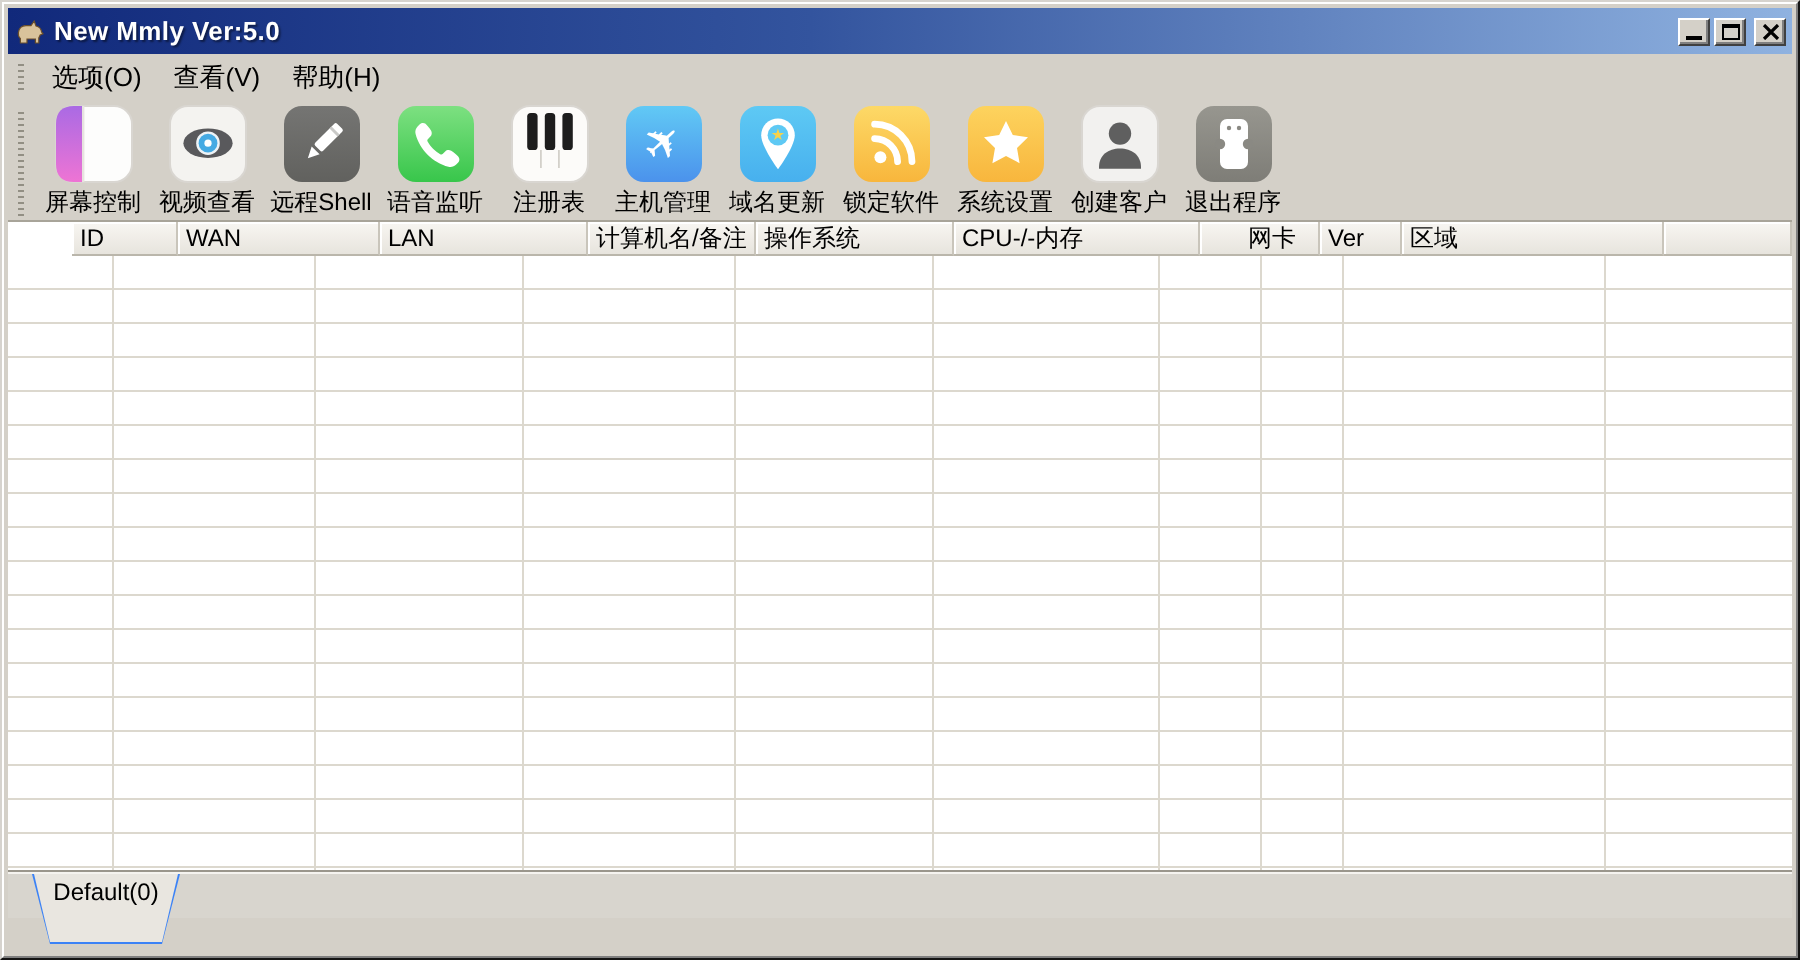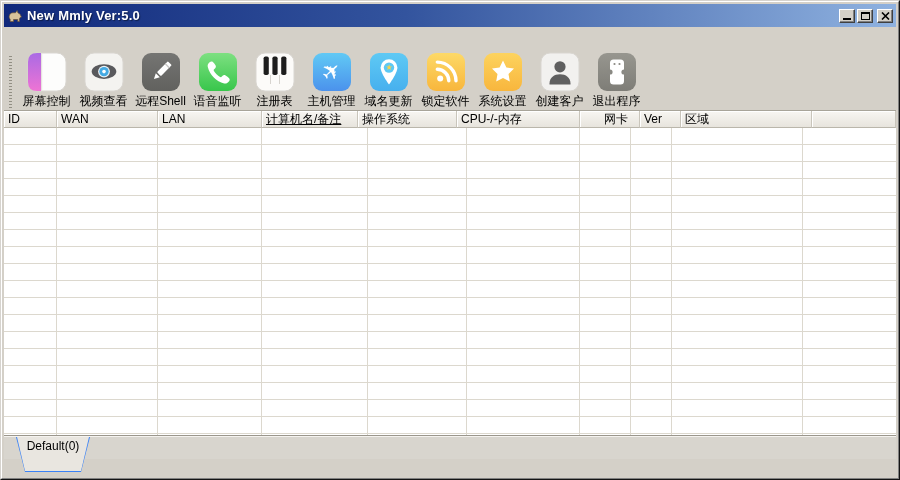--- a/index.html
+++ b/index.html
@@ -86,20 +86,28 @@
             <span class="glyph-max"></span>
           </button>
       <button class="wbtn close">
         <svg width="9" height="8" viewBox="0 0 9 8">
           <path d="M1 .5 L8 7.5 M8 .5 L1 7.5" stroke="#000" stroke-width="1.6"></path>
         </svg>
       </button>
     </span>
   </div>
 
+  <div class="menubar">
+    <span class="gripper"></span>
+    <span id="menu-items" style="display:flex">
+          <div class="menu-item">选项(O)</div>
+          <div class="menu-item">查看(V)</div>
+          <div class="menu-item">帮助(H)</div>
+        </span>
+  </div>
 
   <div class="toolbar">
     <span class="gripper"></span>
     <span id="tool-items" style="display:flex">
           <div class="tool-btn">
             <span class="tool-icon"><svg width="40" height="40" viewBox="0 0 40 40">
       <defs>
                   <linearGradient id="g1" x1="0" y1="0" x2="0" y2="1">
         <stop offset="0" stop-color="#aa6ae4"></stop>
                     <stop offset="1" stop-color="#ee74d4"></stop>
@@ -241,24 +249,24 @@
       <circle cx="17.5" cy="12" r="1.1" fill="#8a8983"></circle>
                 <circle cx="22.5" cy="12" r="1.1" fill="#8a8983"></circle>
               </svg></span>
             <span class="tool-label">退出程序</span>
           </div>
         </span>
   </div>
 
   <div class="tablewrap">
     <div class="thead" id="thead">
-          <div class="th" style="width: 53px;">ID</div>
+          <div class="th" style="width: 53px; margin-left: 32px;">ID</div>
           <div class="th" style="width: 101px;">WAN</div>
           <div class="th" style="width: 104px;">LAN</div>
-          <div class="th" style="width: 96px; text-decoration: underline;">计算机名/备注</div>
+          <div class="th" style="width: 84px;">计算机名/备注</div>
           <div class="th" style="width: 99px;">操作系统</div>
           <div class="th" style="width: 123px;">CPU-/-内存</div>
           <div class="th" style="width: 60px; padding-left: 24px;">网卡</div>
           <div class="th" style="width: 41px;">Ver</div>
           <div class="th" style="width: 131px;">区域</div>
           <div class="th" style="width: 93px; flex: 1 1 0%;"></div>
         </div>
     <div class="tbody" id="tbody" style="background-image: repeating-linear-gradient(rgb(255, 255, 255) 0px, rgb(255, 255, 255) 16px, rgb(220, 216, 206) 16px, rgb(220, 216, 206) 17px);">
           <div class="vline" style="left: 52px; background: rgb(220, 216, 206);"></div>
           <div class="vline" style="left: 153px; background: rgb(220, 216, 206);"></div>

